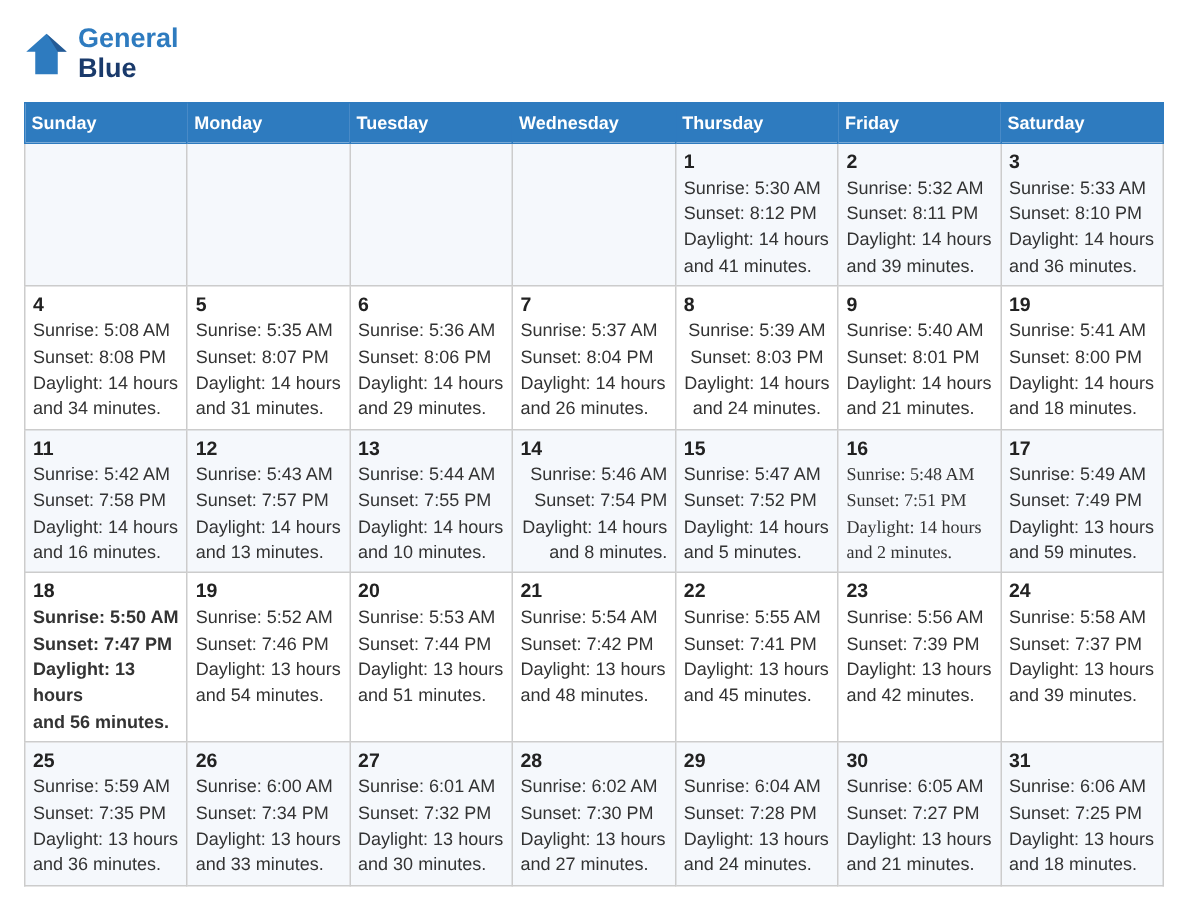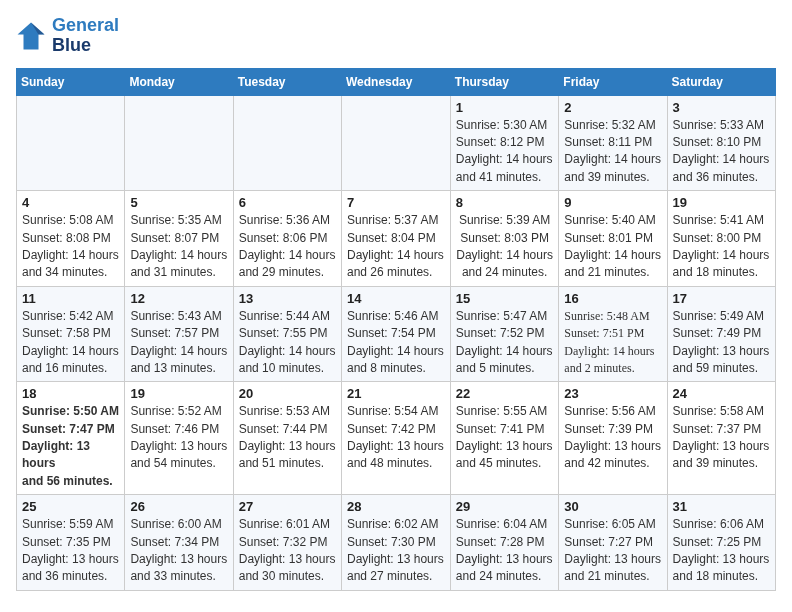--- a/index.html
+++ b/index.html
@@ -218,21 +218,21 @@
         </td>
         <td>
           <span class="day-num">13</span>
           <div class="day-info" style="white-space: pre-line;">Sunrise: 5:44 AM
 Sunset: 7:55 PM
 Daylight: 14 hours
 and 10 minutes.</div>
         </td>
         <td>
           <span class="day-num">14</span>
-          <div class="day-info" style="white-space: pre-line;">Sunrise: 5:46 AM
+          <div class="day-info" style="white-space: pre-line; text-align: right;">Sunrise: 5:46 AM
 Sunset: 7:54 PM
 Daylight: 14 hours
 and 8 minutes.</div>
         </td>
         <td>
           <span class="day-num">15</span>
           <div class="day-info" style="white-space: pre-line;">Sunrise: 5:47 AM
 Sunset: 7:52 PM
 Daylight: 14 hours
 and 5 minutes.</div>

